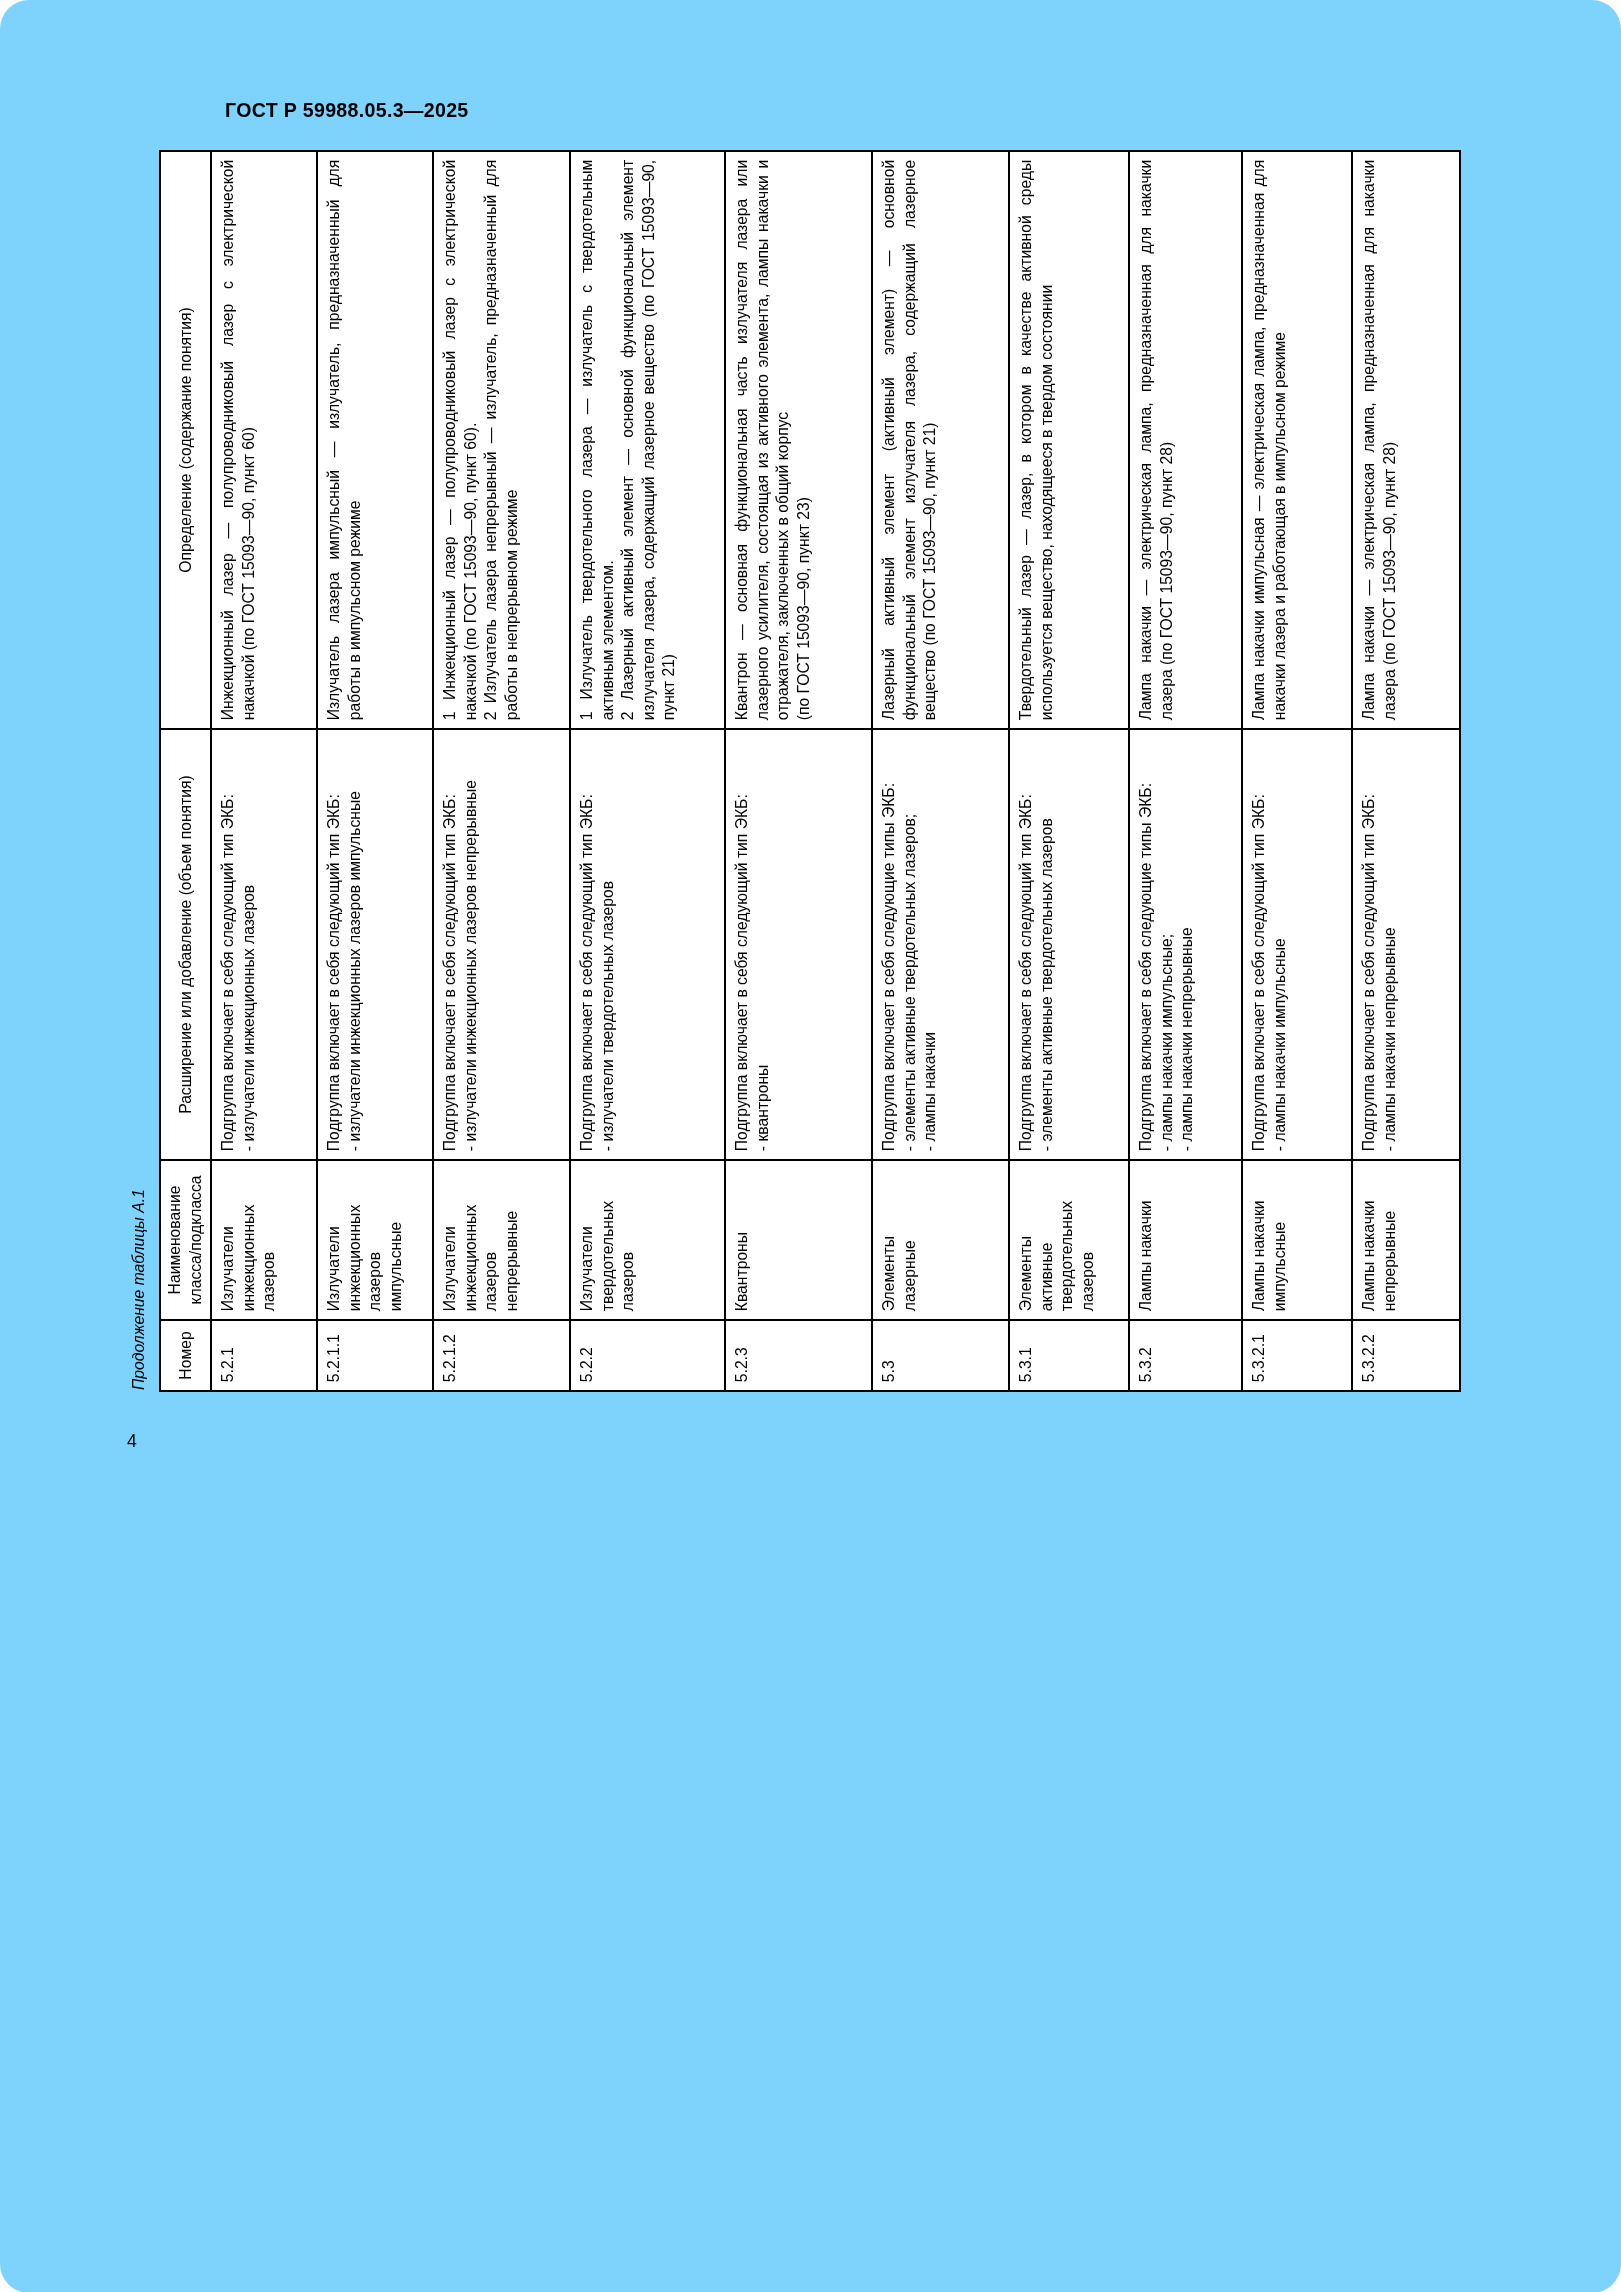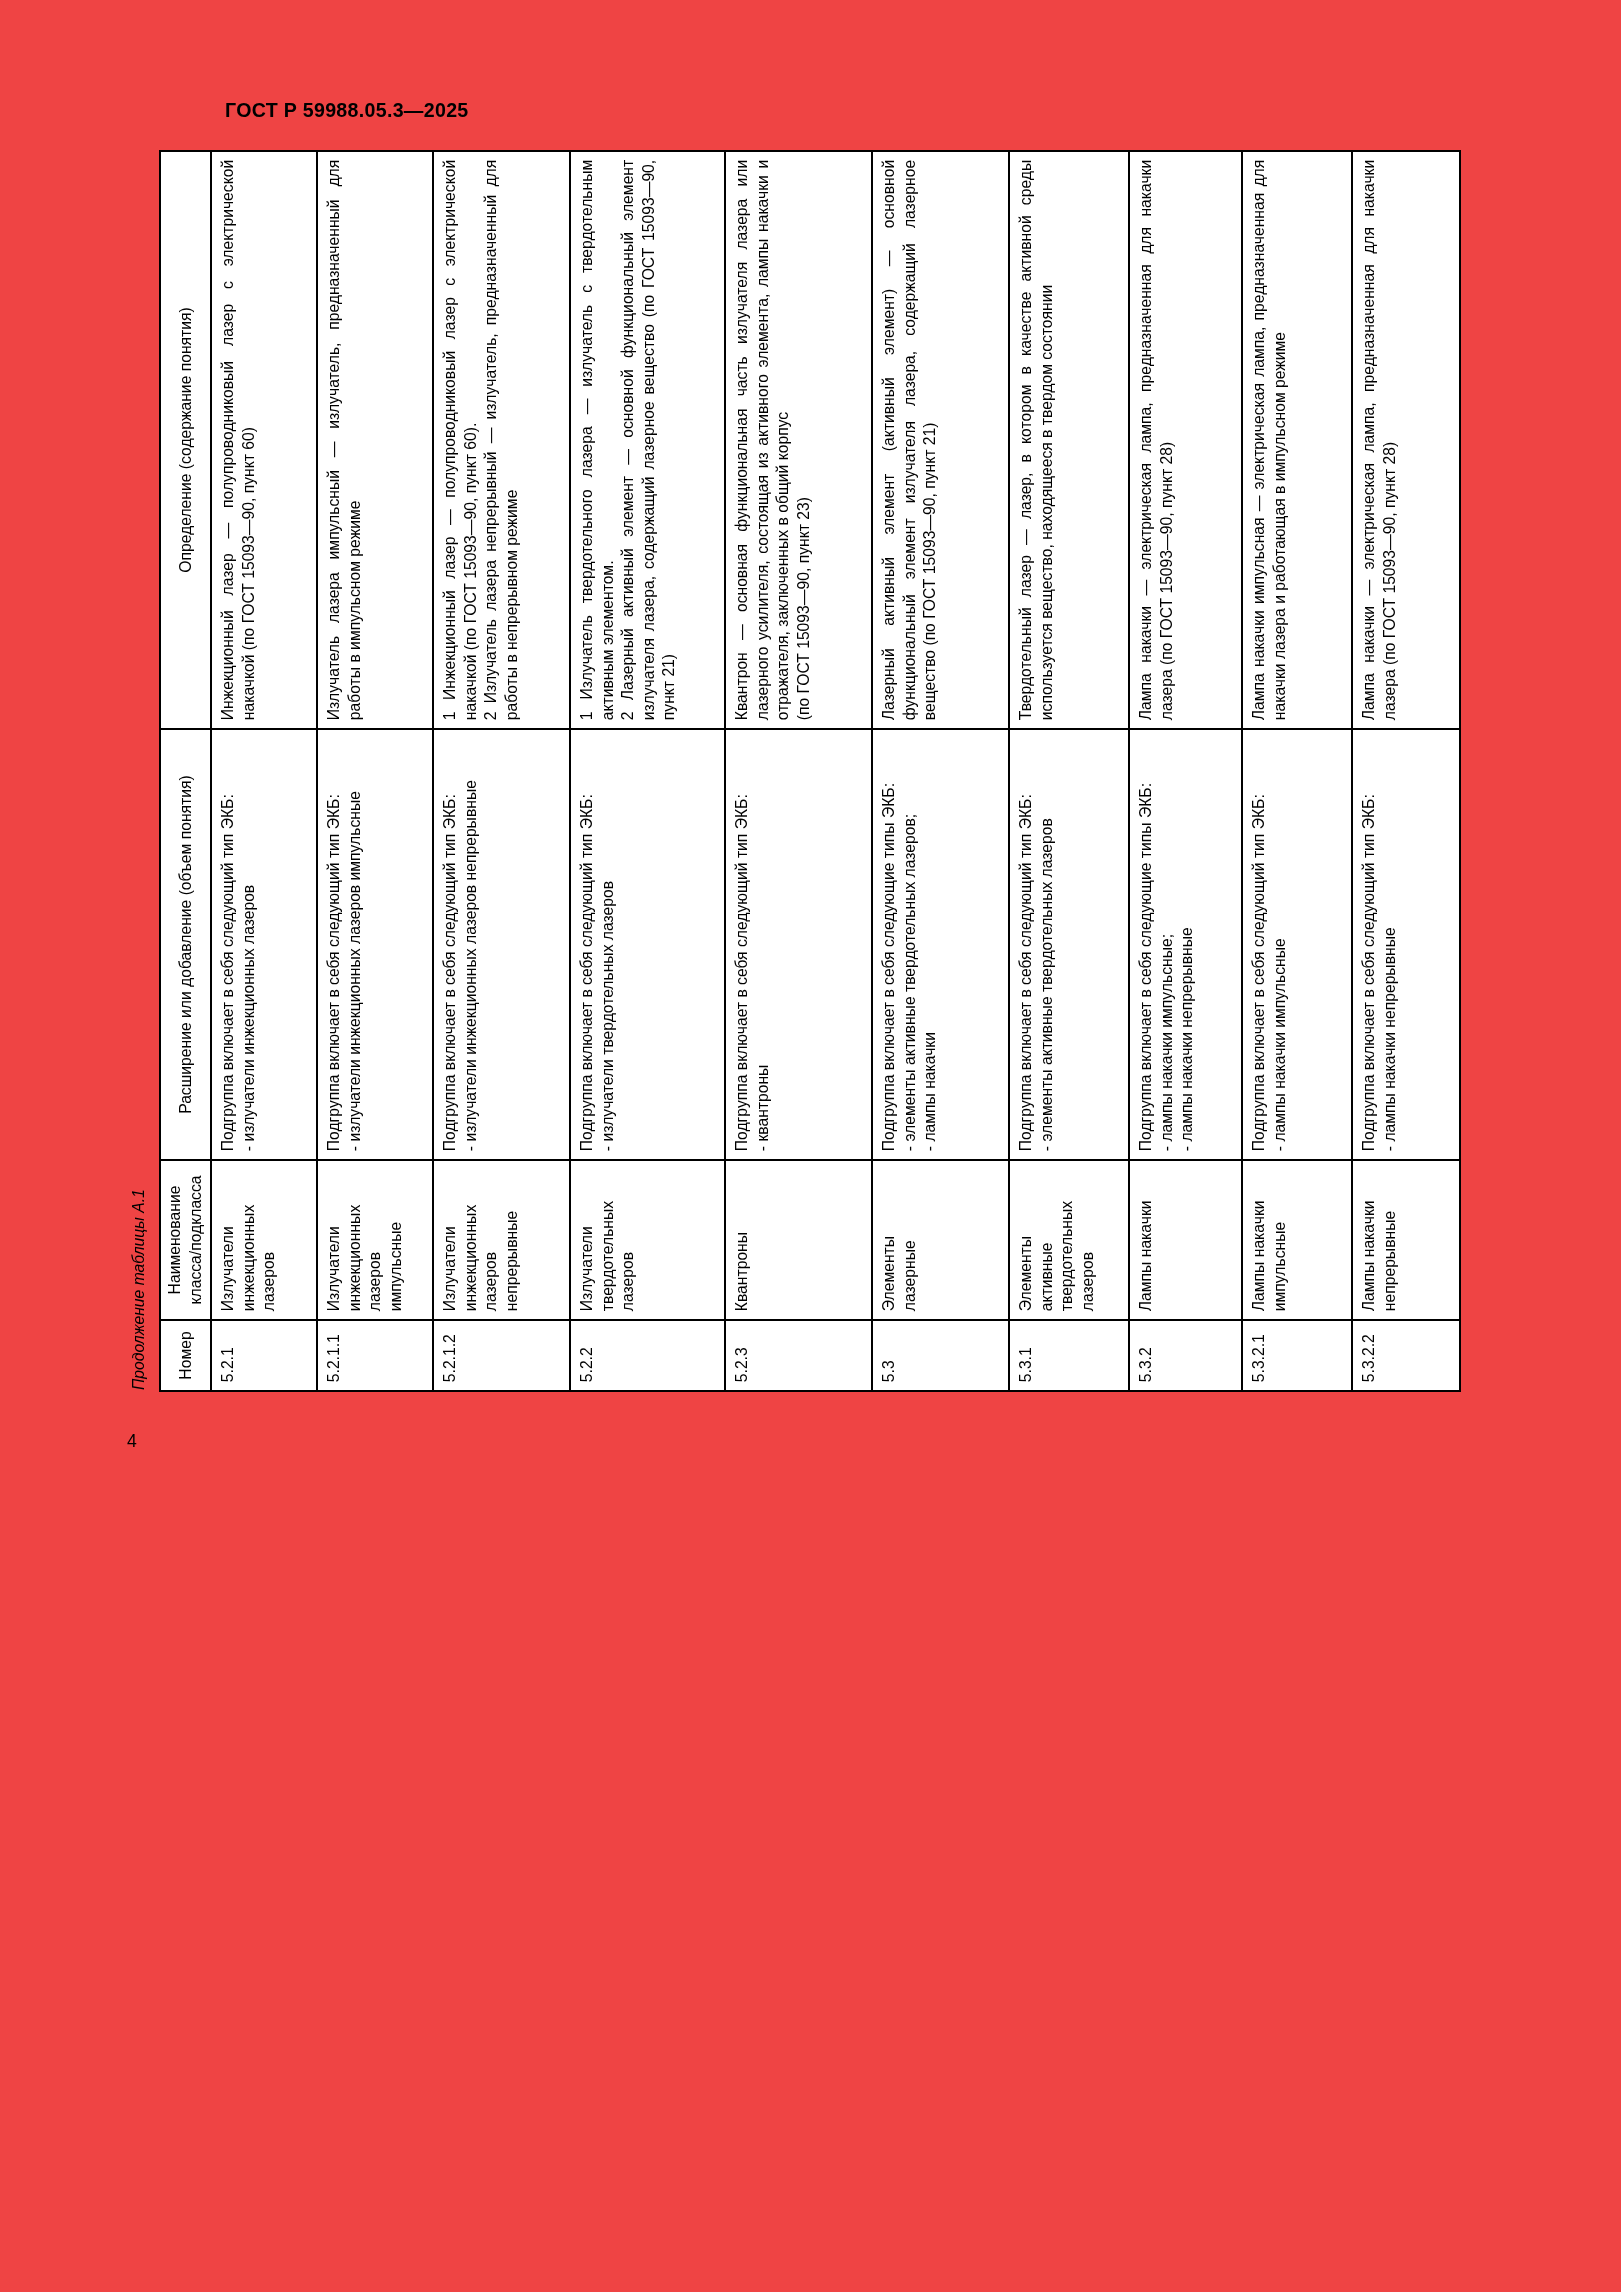--- a/index.html
+++ b/index.html
@@ -4,24 +4,25 @@
 <style>
   html, body {
     margin: 0;
     padding: 0;
     background: #ffffff;
   }
   .page {
     position: relative;
     width: 1621px;
     height: 2293px;
-    background: #ef4444;
+    background: #7dd3fc;
     overflow: hidden;
     font-family: "Liberation Sans", sans-serif;
     color: #000000;
+    border-radius: 29px;
   }
   .running-header {
     position: absolute;
     left: 225px;
     top: 99px;
     font-size: 19.6px;
     font-weight: bold;
     letter-spacing: 0.3px;
   }
   .page-number {

